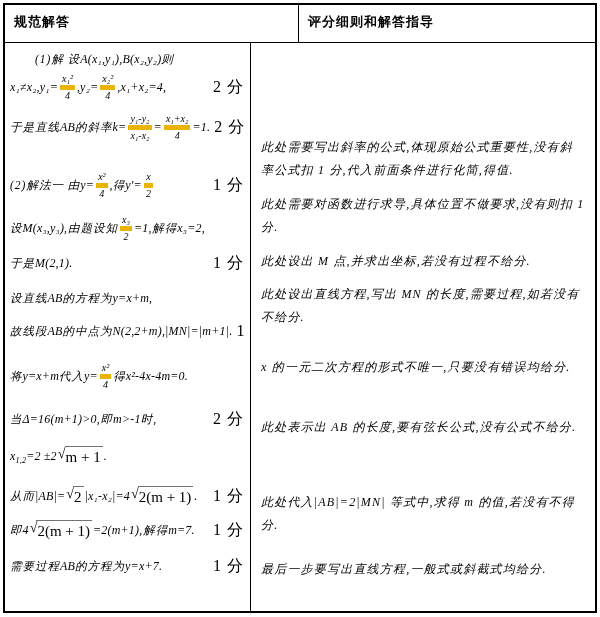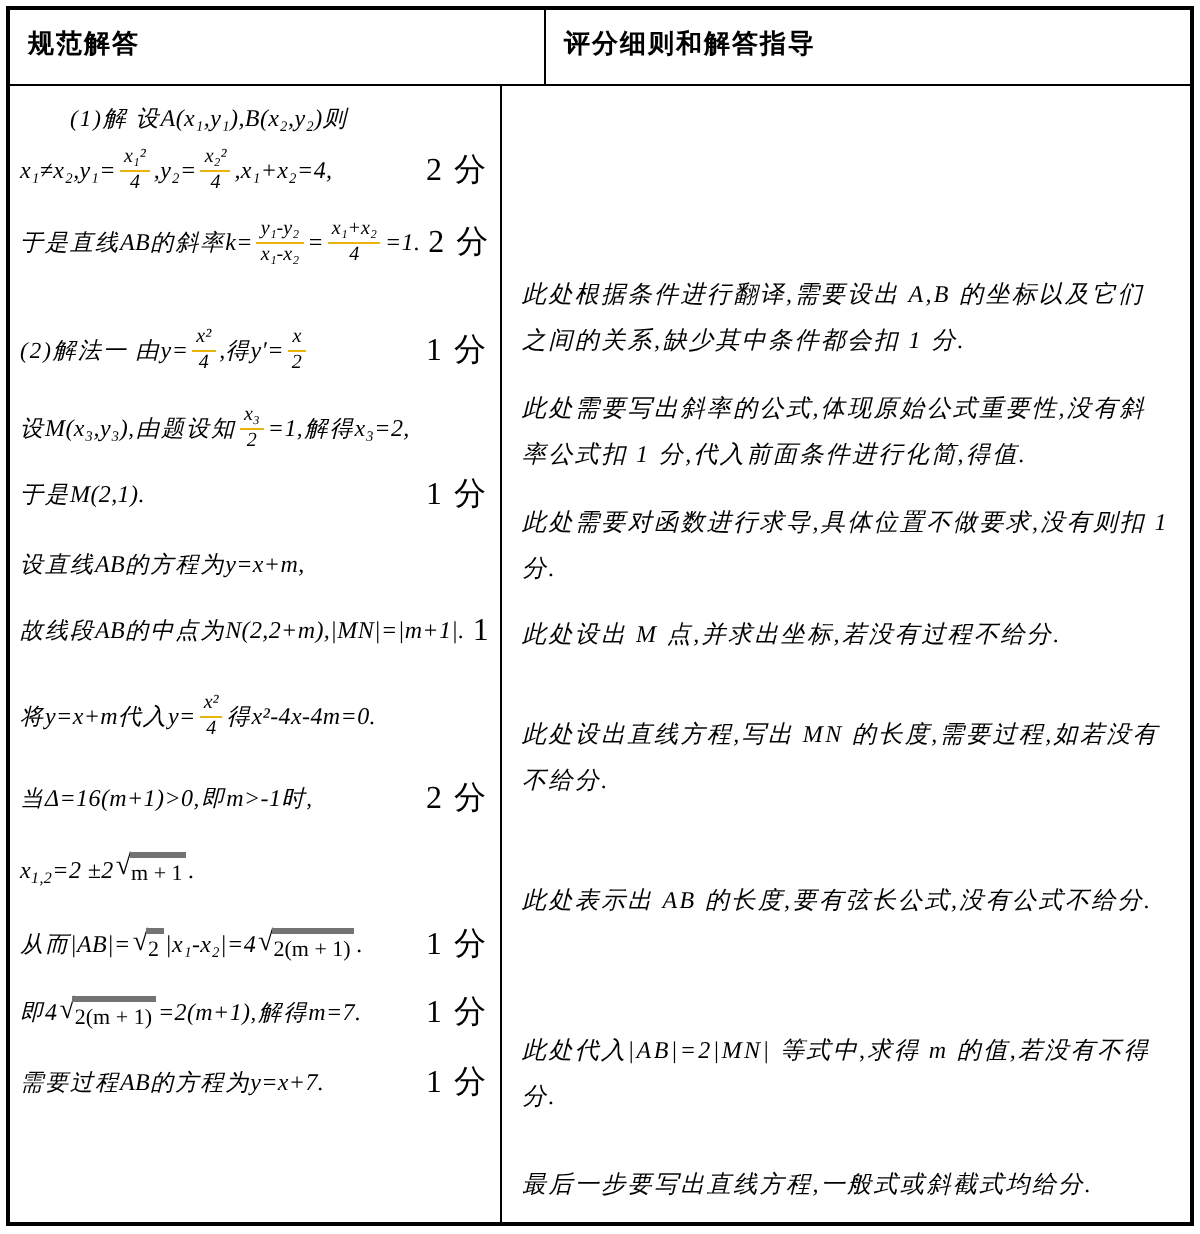--- a/index.html
+++ b/index.html
@@ -13,21 +13,21 @@
     border:2px solid #000;box-sizing:border-box;background:#fff;
     display:flex;flex-direction:column;
   }
   .header-row{
     display:flex;flex:0 0 38px;border-bottom:1px solid #000;box-sizing:border-box;
   }
   .header-cell{
     padding:8px 0 0 9px;font-size:13px;font-weight:bold;letter-spacing:1px;
     box-sizing:border-box;
   }
-  .header-cell.left{width:268px;border-right:1px solid #000;}
+  .header-cell.left{width:294px;border-right:1px solid #000;}
   .header-cell.right{flex:1;}
   .body-row{display:flex;flex:1;min-height:0;}
   .col-left{
     width:246px;border-right:1px solid #000;box-sizing:border-box;
     padding:0 6px 0 5px;display:flex;flex-direction:column;overflow:hidden;
   }
   .col-right{flex:1;padding:0 10px;box-sizing:border-box;overflow:hidden;}
 
   
   .sol-line{
@@ -37,26 +37,26 @@
   .sol-line.indent .formula{padding-left:25px;}
   .formula{display:inline-flex;align-items:center;flex:0 1 auto;}
   .cn{font-style:italic;letter-spacing:1px;font-size:11.5px;}
   .math{font-style:italic;letter-spacing:0.2px;}
   .math sub{font-size:8px;font-style:italic;}
   .frac{
     display:inline-flex;flex-direction:column;align-items:center;
     vertical-align:middle;margin:0 2px;font-size:10px;line-height:1.15;
     font-style:italic;
   }
-  .frac .num{border-bottom:1px solid #eab308;padding:0 2px;}
+  .frac .num{border-bottom:5px solid #eab308;padding:0 2px;}
   .frac .den{padding:0 2px;}
   .sqrt{display:inline-flex;align-items:stretch;margin:0 1px;}
   .sqrt .rad{font-style:normal;font-size:14px;line-height:1.2;}
   .sqrt .radicand{
-    border-top:3px solid #737373;font-style:normal;font-size:11px;
+    border-top:1px solid #737373;font-style:normal;font-size:15px;
     padding:1px 2px 0 1px;margin-left:-1px;line-height:1.3;
   }
   .score{
     margin-left:auto;padding-left:4px;flex:0 0 auto;
     font-size:16px;font-style:normal;letter-spacing:1px;
   }
   
   .sol-line:nth-child(1){margin-top:7px}
   .sol-line:nth-child(2){margin-top:5px}
   .sol-line:nth-child(3){margin-top:12px}
@@ -267,24 +267,24 @@
             <span class="formula">
               <span class="cn">需要过程 </span>
               <span class="math">AB</span>
               <span class="cn"> 的方程为 </span>
               <span class="math">y=x+7.</span>
             </span>
             <span class="score">1 分</span>
           </div>
         </div>
       <div class="col-right" id="guidance-col">
-          <div class="note">此处根据条件进行翻译,需要设出 A,B 的坐标以及它们之间的关系,缺少其中条件都会扣 1 分.</div>
           <div class="note">此处需要写出斜率的公式,体现原始公式重要性,没有斜率公式扣 1 分,代入前面条件进行化简,得值.</div>
           <div class="note">此处需要对函数进行求导,具体位置不做要求,没有则扣 1 分.</div>
           <div class="note">此处设出 M 点,并求出坐标,若没有过程不给分.</div>
           <div class="note">此处设出直线方程,写出 MN 的长度,需要过程,如若没有不给分.</div>
+          <div class="note">x 的一元二次方程的形式不唯一,只要没有错误均给分.</div>
           <div class="note">此处表示出 AB 的长度,要有弦长公式,没有公式不给分.</div>
           <div class="note">此处代入|AB|=2|MN| 等式中,求得 m 的值,若没有不得分.</div>
           <div class="note">最后一步要写出直线方程,一般式或斜截式均给分.</div>
         </div>
     </div>
   </div>
 </div>
 
 </body></html>

